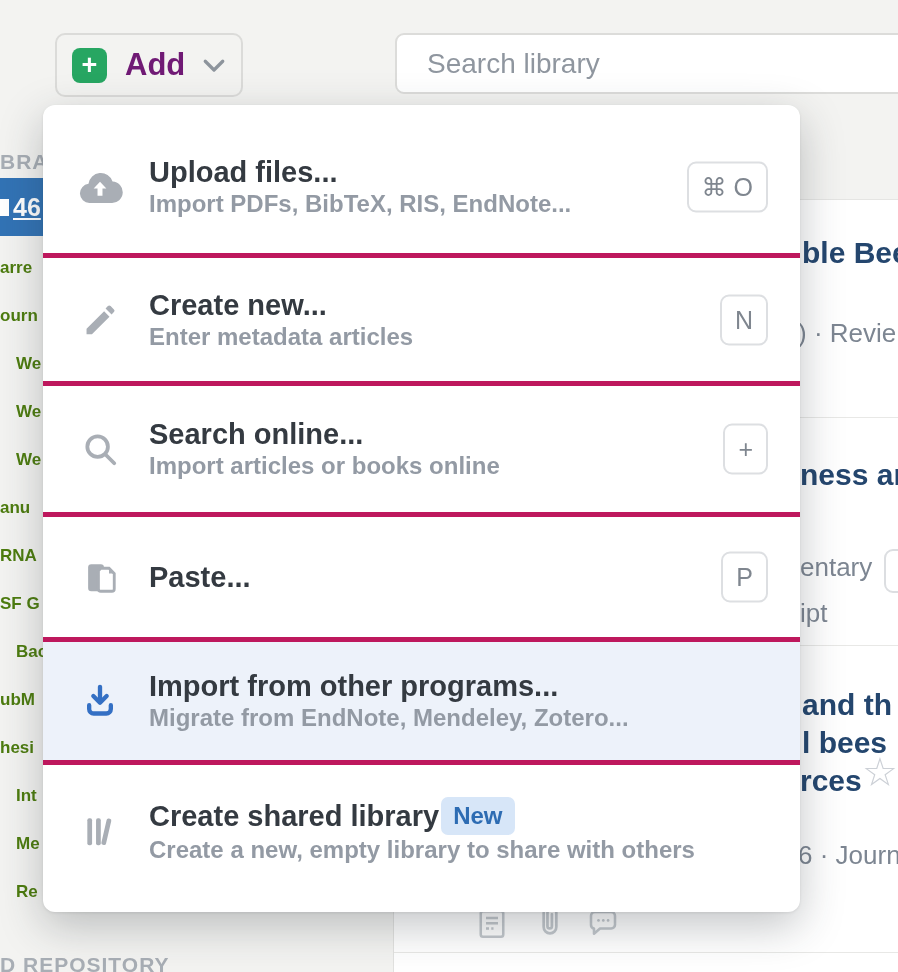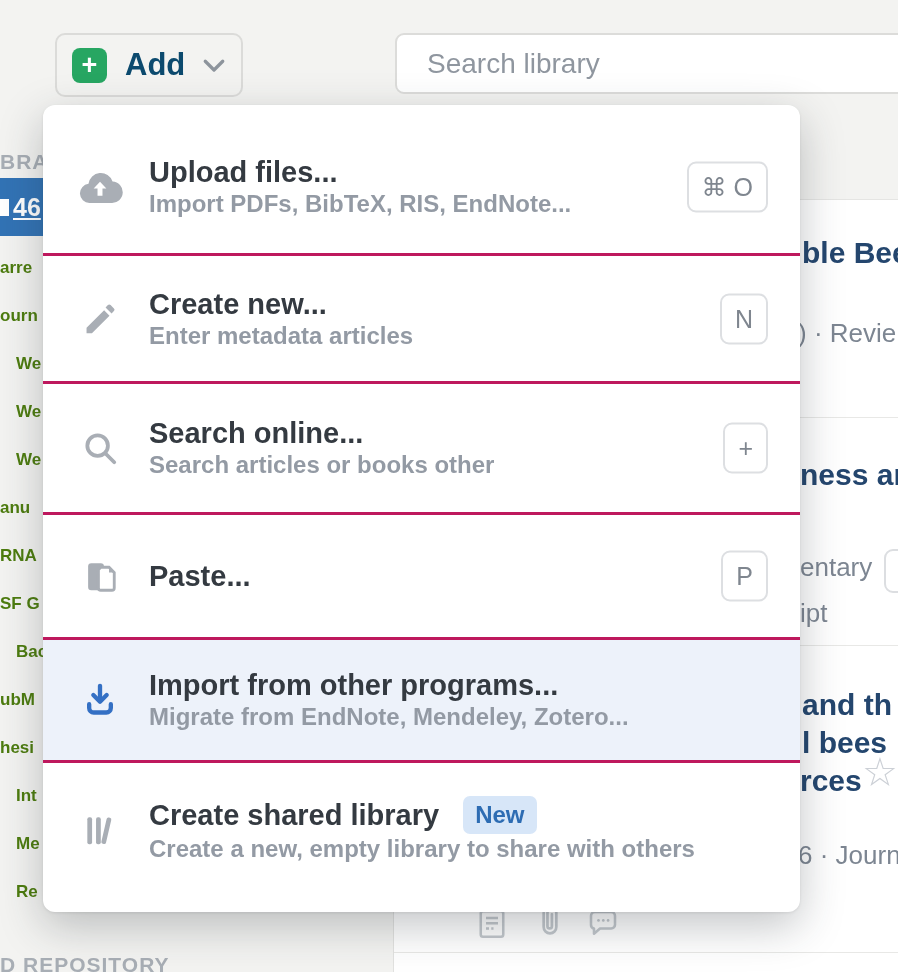--- a/index.html
+++ b/index.html
@@ -14,21 +14,21 @@
   .add-btn {
     position:absolute; left:55px; top:33px; width:188px; height:64px;
     border:2px solid #dbdbd9; border-radius:10px;
     display:flex; align-items:center; padding-left:15px; cursor:pointer;
   }
   .add-plus {
     width:35px; height:35px; border-radius:8px; background:#27a662;
     color:#fff; font-size:27px; font-weight:700;
     display:flex; align-items:center; justify-content:center;
   }
-  .add-label { font-size:31px; font-weight:700; color:#0c4a6e; margin-left:18px; }
+  .add-label { font-size:31px; font-weight:700; color:#701a75; margin-left:18px; }
   .add-chevron { margin-left:14px; display:flex; }
 
   .search {
     position:absolute; left:395px; top:33px; width:540px; height:61px;
     border:2px solid #dcdcda; border-radius:9px; background:#fff;
     font-size:28px; color:#3a4149; padding:0 16px 0 30px; outline:none;
     font-family:"Liberation Sans","DejaVu Sans",sans-serif;
   }
   .search::placeholder { color:#8f969f; }
 
@@ -57,27 +57,27 @@
   .row-icon { position:absolute; display:flex; cursor:pointer; }
 
   
   .menu {
     position:absolute; left:43px; top:105px; width:757px; height:807px;
     background:#fff; border-radius:12px; padding:16px 0;
     box-shadow:0 1px 3px rgba(0,0,0,.08), 0 14px 44px rgba(40,45,55,.28);
     z-index:5;
   }
   .menu-item { position:relative; display:flex; align-items:center; padding:0 30px 0 34px; cursor:pointer; }
-  .menu-item + .menu-item { border-top:3px solid #be185d; }
+  .menu-item + .menu-item { border-top:5px solid #be185d; }
   .h1{height:132px}.h2{height:128px}.h3{height:131px}.h4{height:125px}.h5{height:123px}.h6{height:136px}
   .menu-item.highlight { background:#edf2fa; }
   .mi-icon { width:46px; flex:0 0 46px; margin-right:26px; display:flex; justify-content:center; }
   .mi-title { display:block; font-size:29px; font-weight:700; color:#343a41; }
   .mi-sub { display:block; font-size:24px; font-weight:600; color:#939aa4; margin-top:1px; }
-  .title-row { display:flex; align-items:center;gap:22px; }
+  .title-row { display:flex; align-items:center; }
   .new-badge {
     display:inline-block; background:#d7e6f8; color:#2d6cb3;
     font-size:24px; font-weight:700; padding:5px 12px; border-radius:7px; margin-left:2px;
   }
   .kbd {
     position:absolute; right:32px; top:50%; transform:translateY(-50%);
     border:2px solid #dddfe2; border-radius:9px; background:#fff;
     color:#7f868f; font-size:25px; padding:9px 13px; min-width:22px; text-align:center;
     white-space:nowrap;
   }
@@ -195,21 +195,21 @@
 
     <div class="menu-item h3">
       <span class="mi-icon">
         <svg width="38" height="38" viewBox="0 0 24 24" fill="none" stroke="#a9aeb5" stroke-width="2.4">
             <circle cx="10.5" cy="10.5" r="6.5"></circle>
             <line x1="15.3" y1="15.3" x2="21" y2="21" stroke-linecap="round"></line>
           </svg>
       </span>
       <span class="mi-text">
         <span class="mi-title">Search online...</span>
-        <span class="mi-sub">Search articles or books other</span>
+        <span class="mi-sub">Import articles or books online</span>
       </span>
       <span class="kbd">+</span>
     </div>
 
     <div class="menu-item h4">
       <span class="mi-icon">
         <svg width="38" height="40" viewBox="0 0 24 24">
             <rect x="4.5" y="4" width="10" height="17" rx="2" fill="#a9aeb5"></rect>
             <path d="M12.5 6.5h5.2l3.3 3.3v9.7a1.5 1.5 0 0 1-1.5 1.5h-7a1.5 1.5 0 0 1-1.5-1.5v-11.5z" fill="#fff" stroke="#a9aeb5" stroke-width="1.8"></path>
             <path d="M17.7 6.5v3.3H21z" fill="#a9aeb5"></path>

